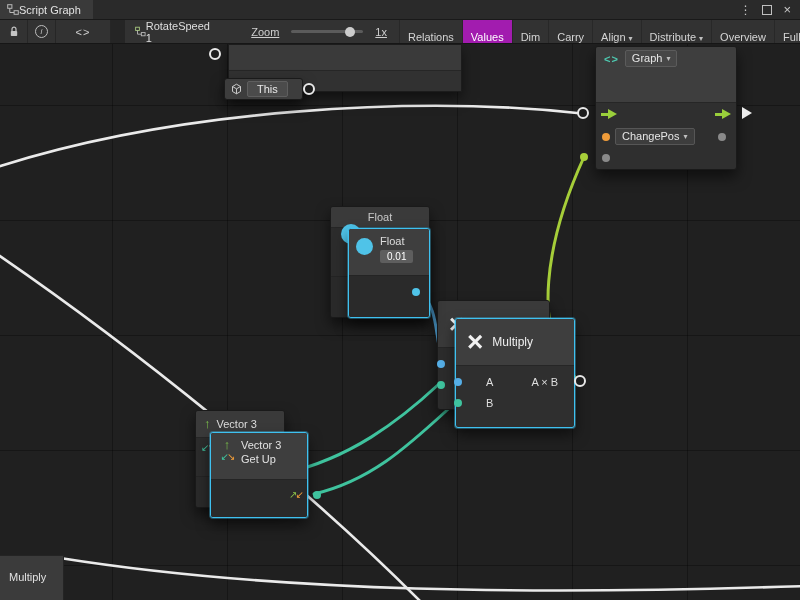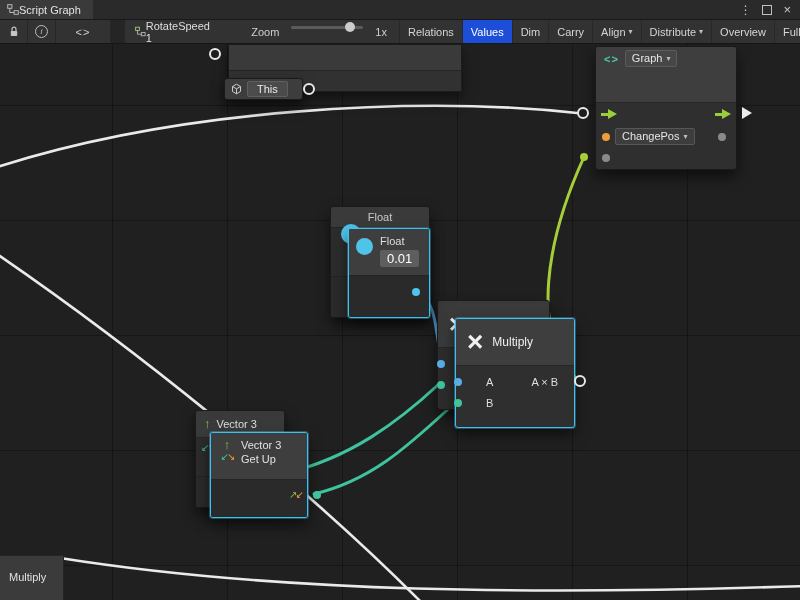--- a/index.html
+++ b/index.html
@@ -19,26 +19,26 @@
   .toolbar{height:24px;background:#252525;display:flex;align-items:stretch;font-size:11px;
            border-bottom:1px solid #161616;box-sizing:border-box;overflow:hidden;}
   .tb-left{display:flex;background:#323232;}
   .tb-icon{display:flex;align-items:center;justify-content:center;width:27px;border-right:1px solid #262626;color:#C5C5C5;}
   .tb-icon.wide{width:54px;}
   .info-circle{width:11px;height:11px;border:1px solid #BDBDBD;border-radius:50%;font-size:8px;font-style:italic;
                display:flex;align-items:center;justify-content:center;}
   .code-glyph{letter-spacing:1px;color:#CFCFCF;}
   .tb-main{flex:1;display:flex;align-items:center;background:#323232;margin-left:14px;min-width:0;}
   .graph-chip{display:flex;align-items:center;gap:0;padding:0 10px;color:#DFDFDF;}
-  .zoom-wrap{display:flex;gap:12px;margin-left:30px;color:#CFCFCF;}
+  .zoom-wrap{display:flex;align-items:center;gap:12px;margin-left:30px;color:#CFCFCF;text-decoration:underline;}
   .slider{position:relative;width:72px;height:3px;background:#5B5B5B;border-radius:2px;}
   .slider .thumb{position:absolute;left:82%;top:50%;width:10px;height:10px;background:#CCC;border-radius:50%;transform:translate(-50%,-50%);}
   .tb-buttons{display:flex;align-items:stretch;margin-left:12px;height:100%;}
-  .tb-btn{display:flex;align-items:center;gap:3px;padding:0 8px;border-left:1px solid #282828;color:#D5D5D5;white-space:nowrap;}
-  .tb-btn.active{background:#1d4ed8;color:#fff;}
+  .tb-btn{display:flex;align-items:flex-end;gap:3px;padding:0 8px;border-left:1px solid #282828;color:#D5D5D5;white-space:nowrap;}
+  .tb-btn.active{background:#a21caf;color:#fff;}
   .caret{font-size:8px;color:#BFBFBF;}
 
   
   .canvas{position:absolute;left:0;top:44px;width:800px;height:556px;overflow:hidden;background-color:#202020;
     background-image:linear-gradient(to right, rgba(0,0,0,.30) 1px, transparent 1px),
                      linear-gradient(to bottom, rgba(0,0,0,.30) 1px, transparent 1px);
     background-size:115px 115px;background-position:112px 61px;}
   .wires{position:absolute;left:0;top:0;width:800px;height:556px;z-index:0;}
   .wires path{fill:none;stroke-linecap:round;}
   .w-white{stroke:#EAEAEA;stroke-width:2.6;}
@@ -84,21 +84,21 @@
   
   .this-node{display:flex;align-items:center;gap:5px;padding:0 6px;background:#3D3D3D;}
   .this-pill{background:#4B4B4B;border:1px solid #5E5E5E;border-radius:2px;padding:0 9px;font-size:11px;line-height:14px;color:#E8E8E8;}
   .panel-ghost{position:absolute;background:#313131;border:1px solid #1C1C1C;z-index:1;box-shadow:0 6px 12px rgba(0,0,0,.5);}
   .panel-ghost .ph-head{height:25px;background:#3A3A3A;border-bottom:1px solid #262626;}
 
   
   .float-head{display:flex;gap:7px;padding:6px 7px;align-items:flex-start;}
   .float-icon{width:17px;height:17px;border-radius:50%;background:var(--float-blue,#4FC3E8);margin-top:3px;flex:none;}
   .float-col{display:flex;flex-direction:column;gap:3px;}
-  .value-field{background:#5E5E5E;border-radius:2px;padding:1px 7px;font-size:13px;color:#fff;width:max-content;}
+  .value-field{background:#5E5E5E;border-radius:2px;padding:1px 7px;font-size:10px;color:#fff;width:max-content;}
   .ghost-title{font-size:11px;color:#C9C9C9;text-align:center;padding:4px 0;}
   .ghost-circle{position:absolute;width:20px;height:20px;border-radius:50%;background:var(--float-blue,#4FC3E8);}
 
   
   .mult-head{display:flex;align-items:center;gap:9px;padding:0 11px;height:46px;}
   .big-x{font-size:28px;font-weight:bold;color:#F2F2F2;line-height:28px;}
   .ghost .big-x{font-size:26px;}
   .mult-title{font-size:12px;color:#EFEFEF;}
 
   

